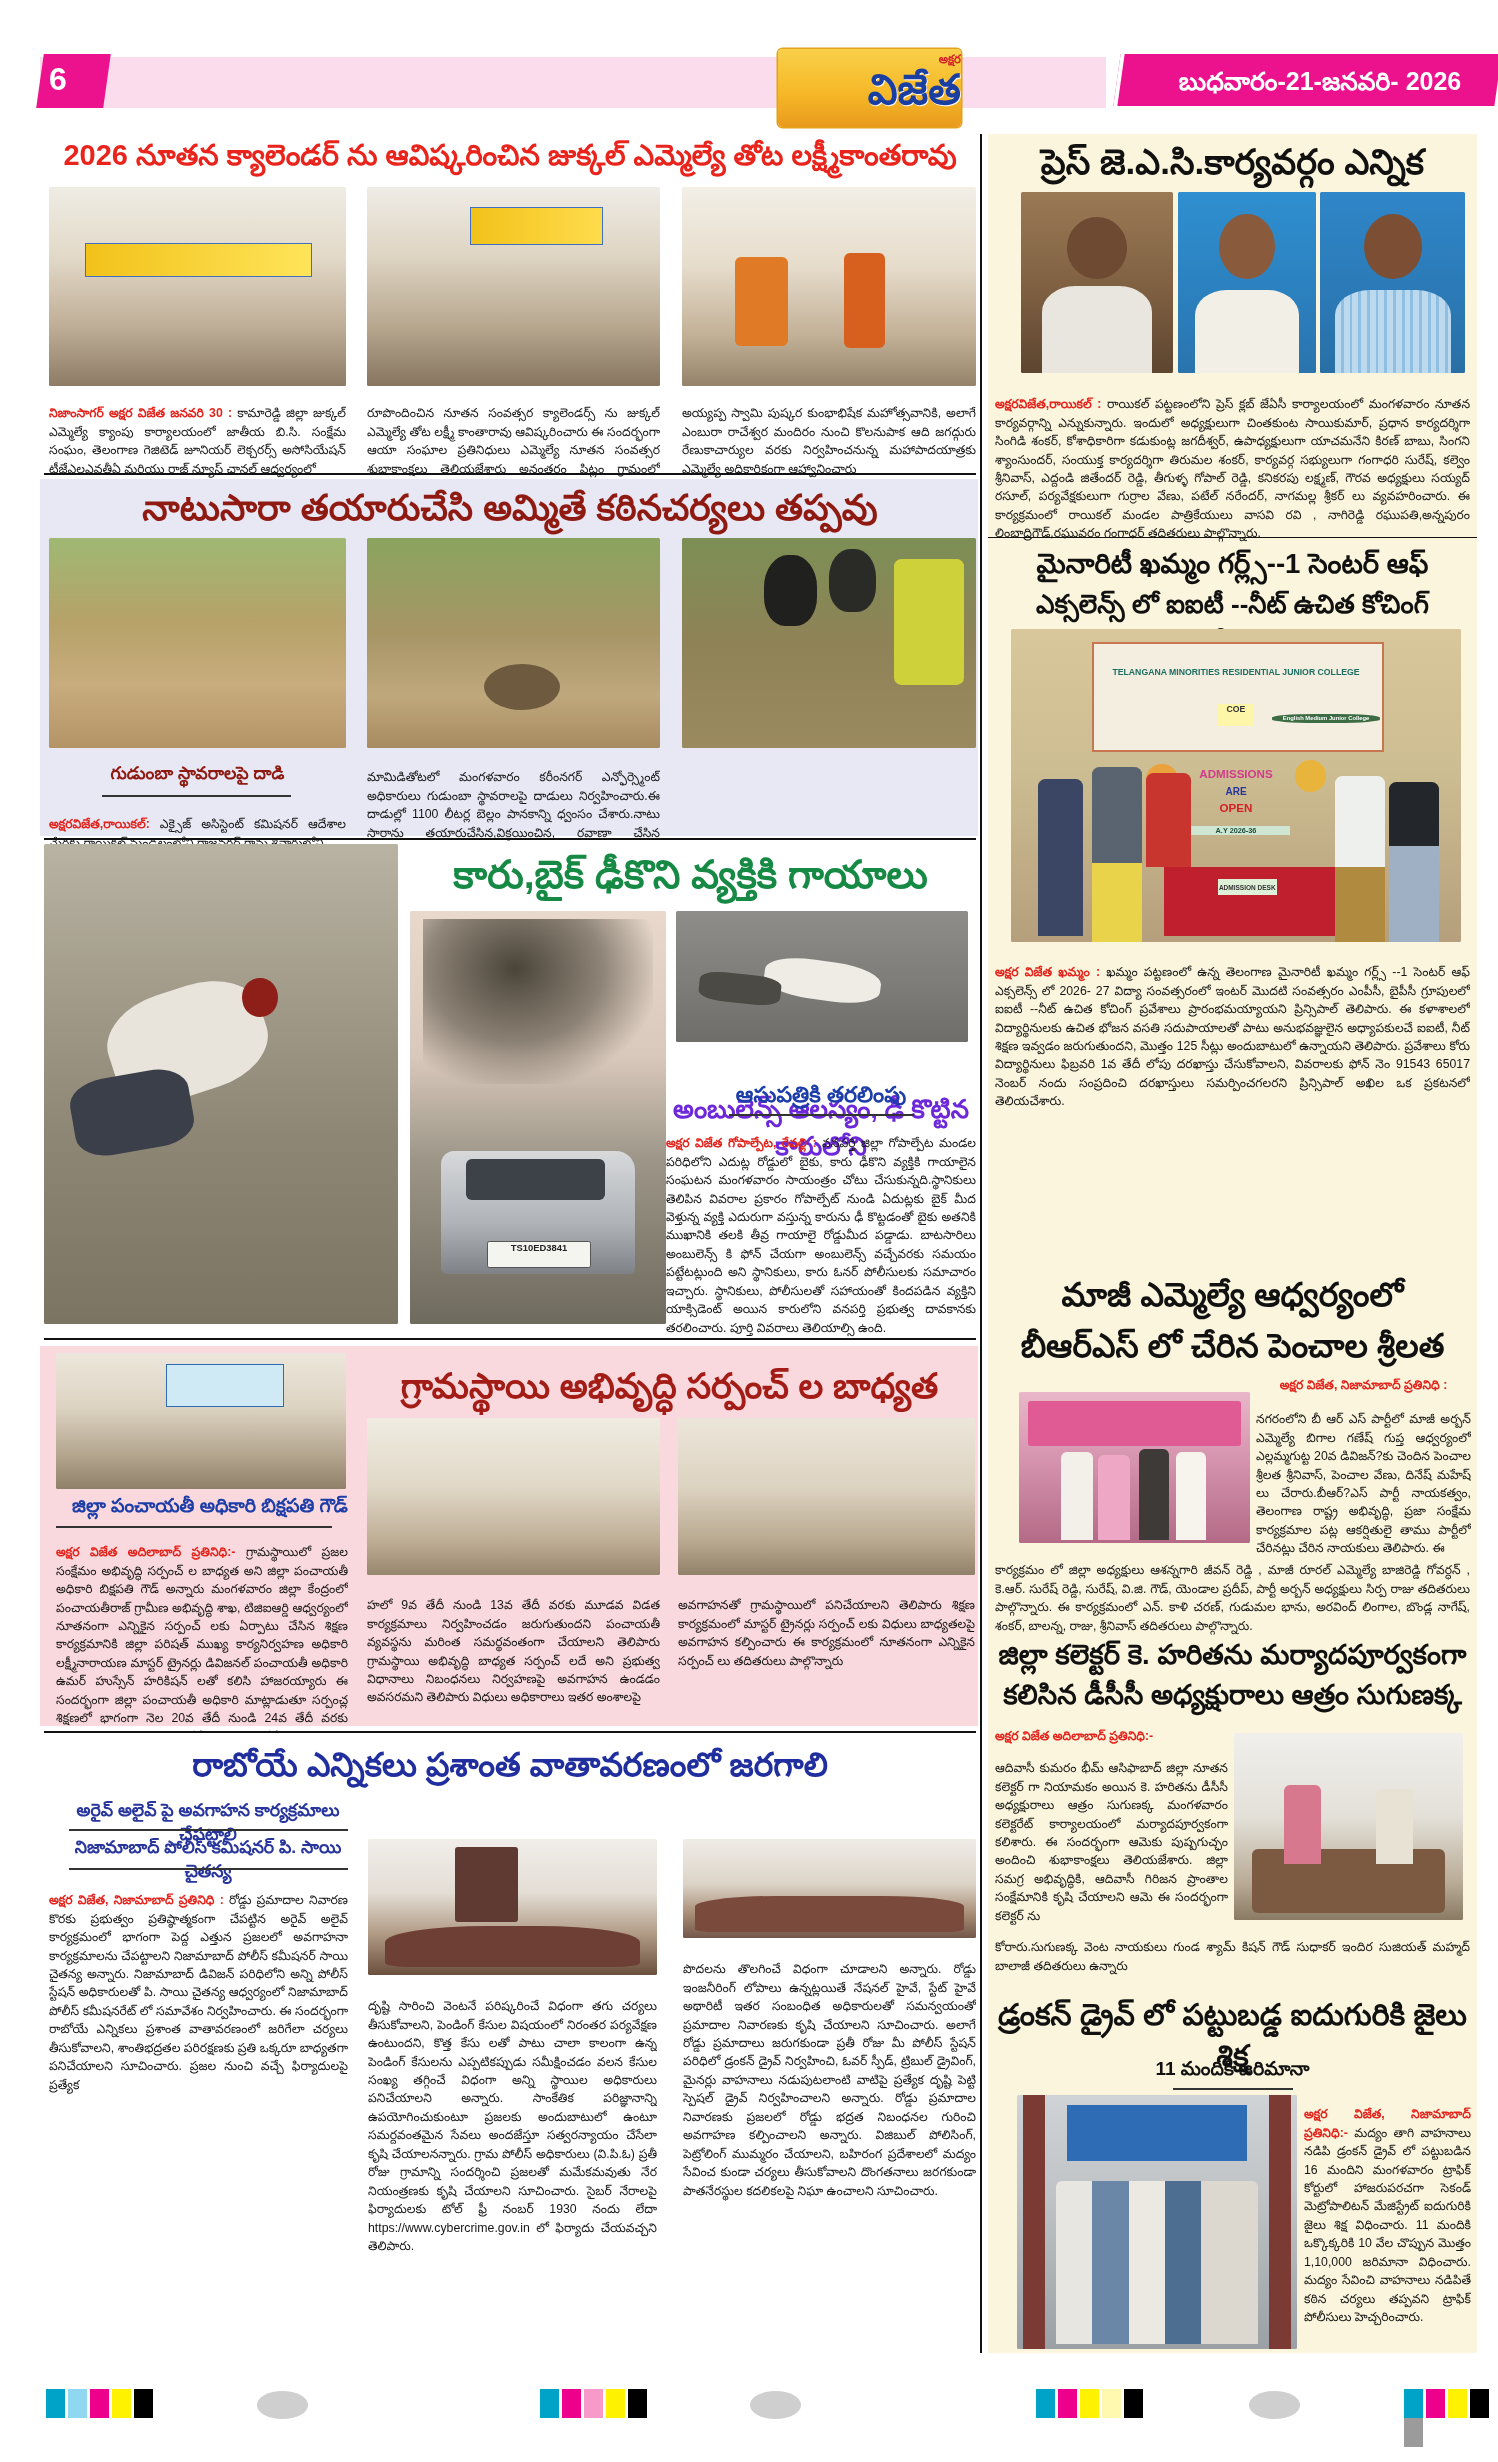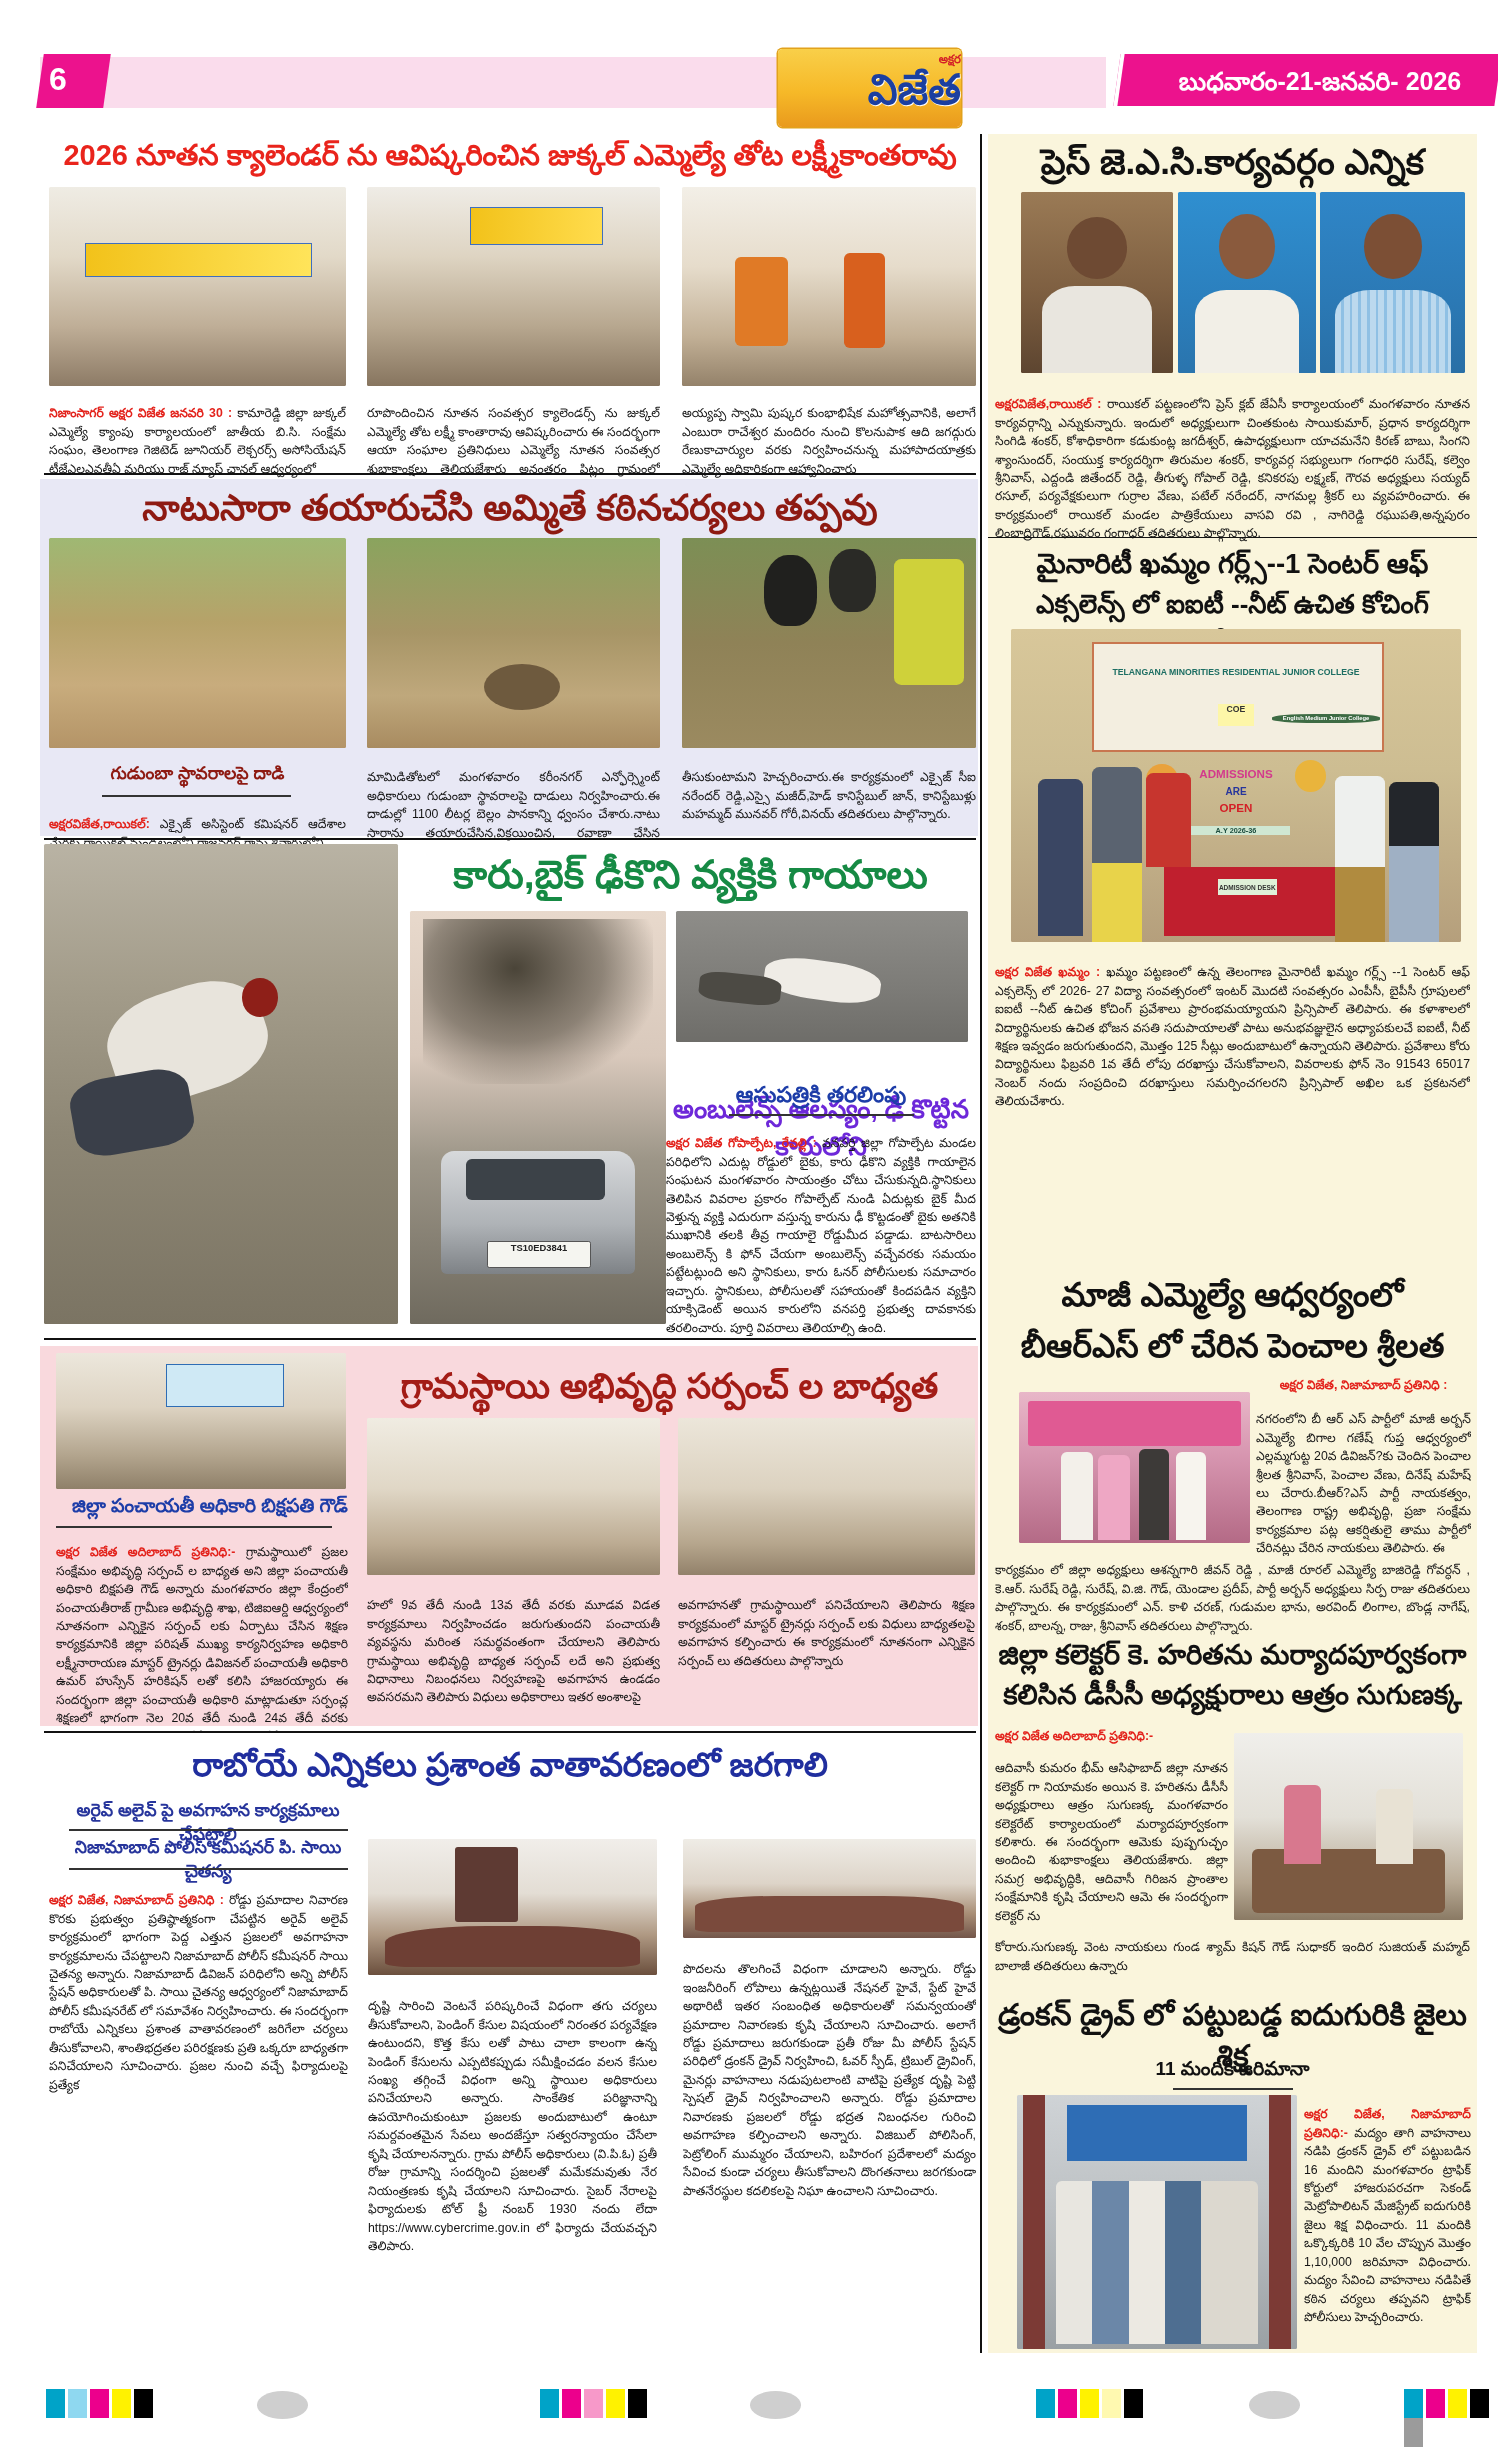--- a/index.html
+++ b/index.html
@@ -73,21 +73,20 @@
     <div class="abs" style="left:72%;top:10%;width:24%;height:60%;background:#cfd13a;border-radius:7.3px;"></div>
   </div>
 
   <div class="abs cap" style="left:49px;top:763px;width:297px;font-size:17.4px;color:#8e1a12;">గుడుంబా స్థావరాలపై దాడి</div>
   <div class="rule" style="left:102px;top:795px;width:189px;"></div>
   <p class="abs body-text" style="left:49px;top:803px;width:297px;height:73px;">
     <span class="dl">అక్షరవిజేత,రాయికల్:</span>
     <span>ఎక్సైజ్ అసిస్టెంట్ కమిషనర్ ఆదేశాల మేరకు రాయికల్ మండలంలోని రాజనగర్ గ్రామ శివారులోని</span>
   </p>
   <p class="abs body-text" style="left:367px;top:756px;width:293px;height:77px;">మామిడితోటలో మంగళవారం కరీంనగర్ ఎన్ఫోర్స్మెంట్ అధికారులు గుడుంబా స్థావరాలపై దాడులు నిర్వహించారు.ఈ దాడుల్లో 1100 లీటర్ల బెల్లం పానకాన్ని ధ్వంసం చేశారు.నాటు సారాను తయారుచేసిన,విక్రయించిన, రవాణా చేసిన చట్టపరమైన చర్యలు</p>
-  <p class="abs body-text" style="left:682px;top:756px;width:294px;height:77px;">తీసుకుంటామని హెచ్చరించారు.ఈ కార్యక్రమంలో ఎక్సైజ్ సీఐ నరేందర్ రెడ్డి,ఎస్సై మజీద్,హెడ్ కానిస్టేబుల్ జాన్, కానిస్టేబుళ్లు మహమ్మద్ మునవర్ గోరీ,వినయ్ తదితరులు పాల్గొన్నారు.</p>
 
   <div class="hline" style="left:44px;top:838px;width:932px;"></div>
 
   <div class="photo" style="left:44px;top:844px;width:354px;height:480px;background:linear-gradient(180deg,#b9b3a4 0%,#a39c8a 30%,#8e8775 60%,#7b7463 100%);">
     <div class="abs" style="left:18%;top:30%;width:45%;height:22%;background:#e8e4dc;border-radius:40%;transform:rotate(-18deg);"></div>
     <div class="abs" style="left:8%;top:48%;width:34%;height:16%;background:#3a3f49;border-radius:30%;transform:rotate(-10deg);"></div>
     <div class="abs" style="left:56%;top:28%;width:10%;height:8%;background:#8e1f18;border-radius:50%;"></div>
   </div>
 
   <div class="abs headline" style="left:406px;top:853px;width:569px;font-size:39px;color:#168a44;">కారు,బైక్ ఢీకొని వ్యక్తికి గాయాలు</div>

